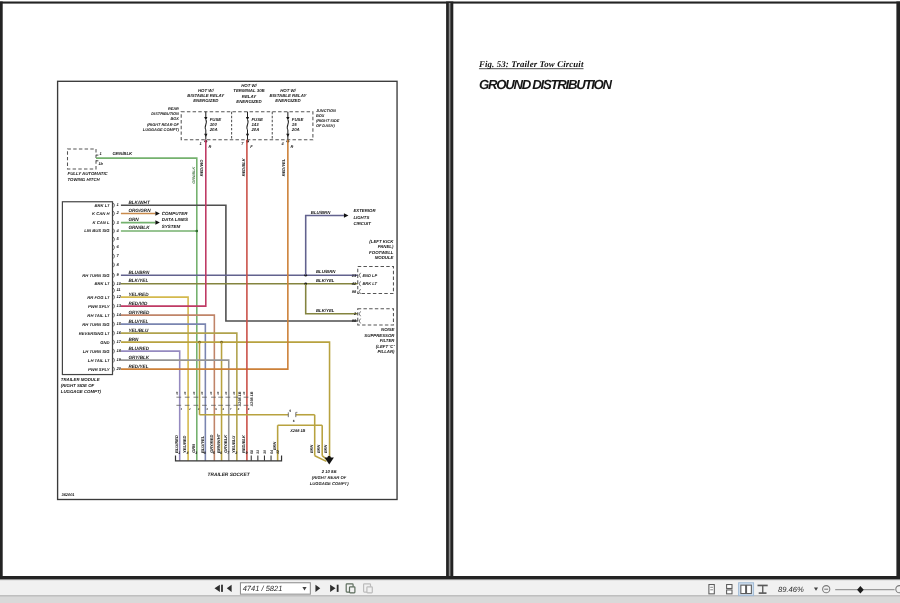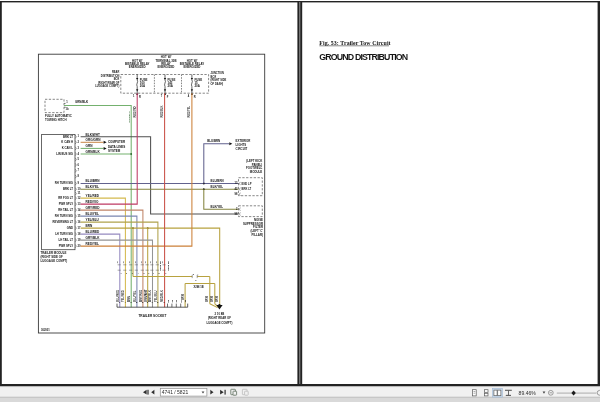--- a/index.html
+++ b/index.html
@@ -1,15 +1,15 @@
 <!DOCTYPE html>
 <html><head><meta charset="utf-8">
 <style>
 html,body{margin:0;padding:0;background:#fff;}
-#wrap{position:relative;width:600px;height:402px;overflow:hidden;}
+#wrap{position:relative;width:600px;height:402px;overflow:hidden;font-style:italic;}
 svg{display:block;}
 </style></head>
 <body>
 <div id="wrap">
 <svg width="600" height="402" viewBox="0 0 600 402">
 <rect x="0" y="0" width="600" height="402" fill="#ffffff"></rect>
 <rect x="0" y="1" width="600" height="1.4" fill="#232323"></rect>
 <rect x="0" y="1" width="1.8" height="385" fill="#232323"></rect>
 <rect x="597.6" y="1" width="2.4" height="385" fill="#232323"></rect>
 <rect x="297.4" y="1" width="4.8" height="385" fill="#232323"></rect>

